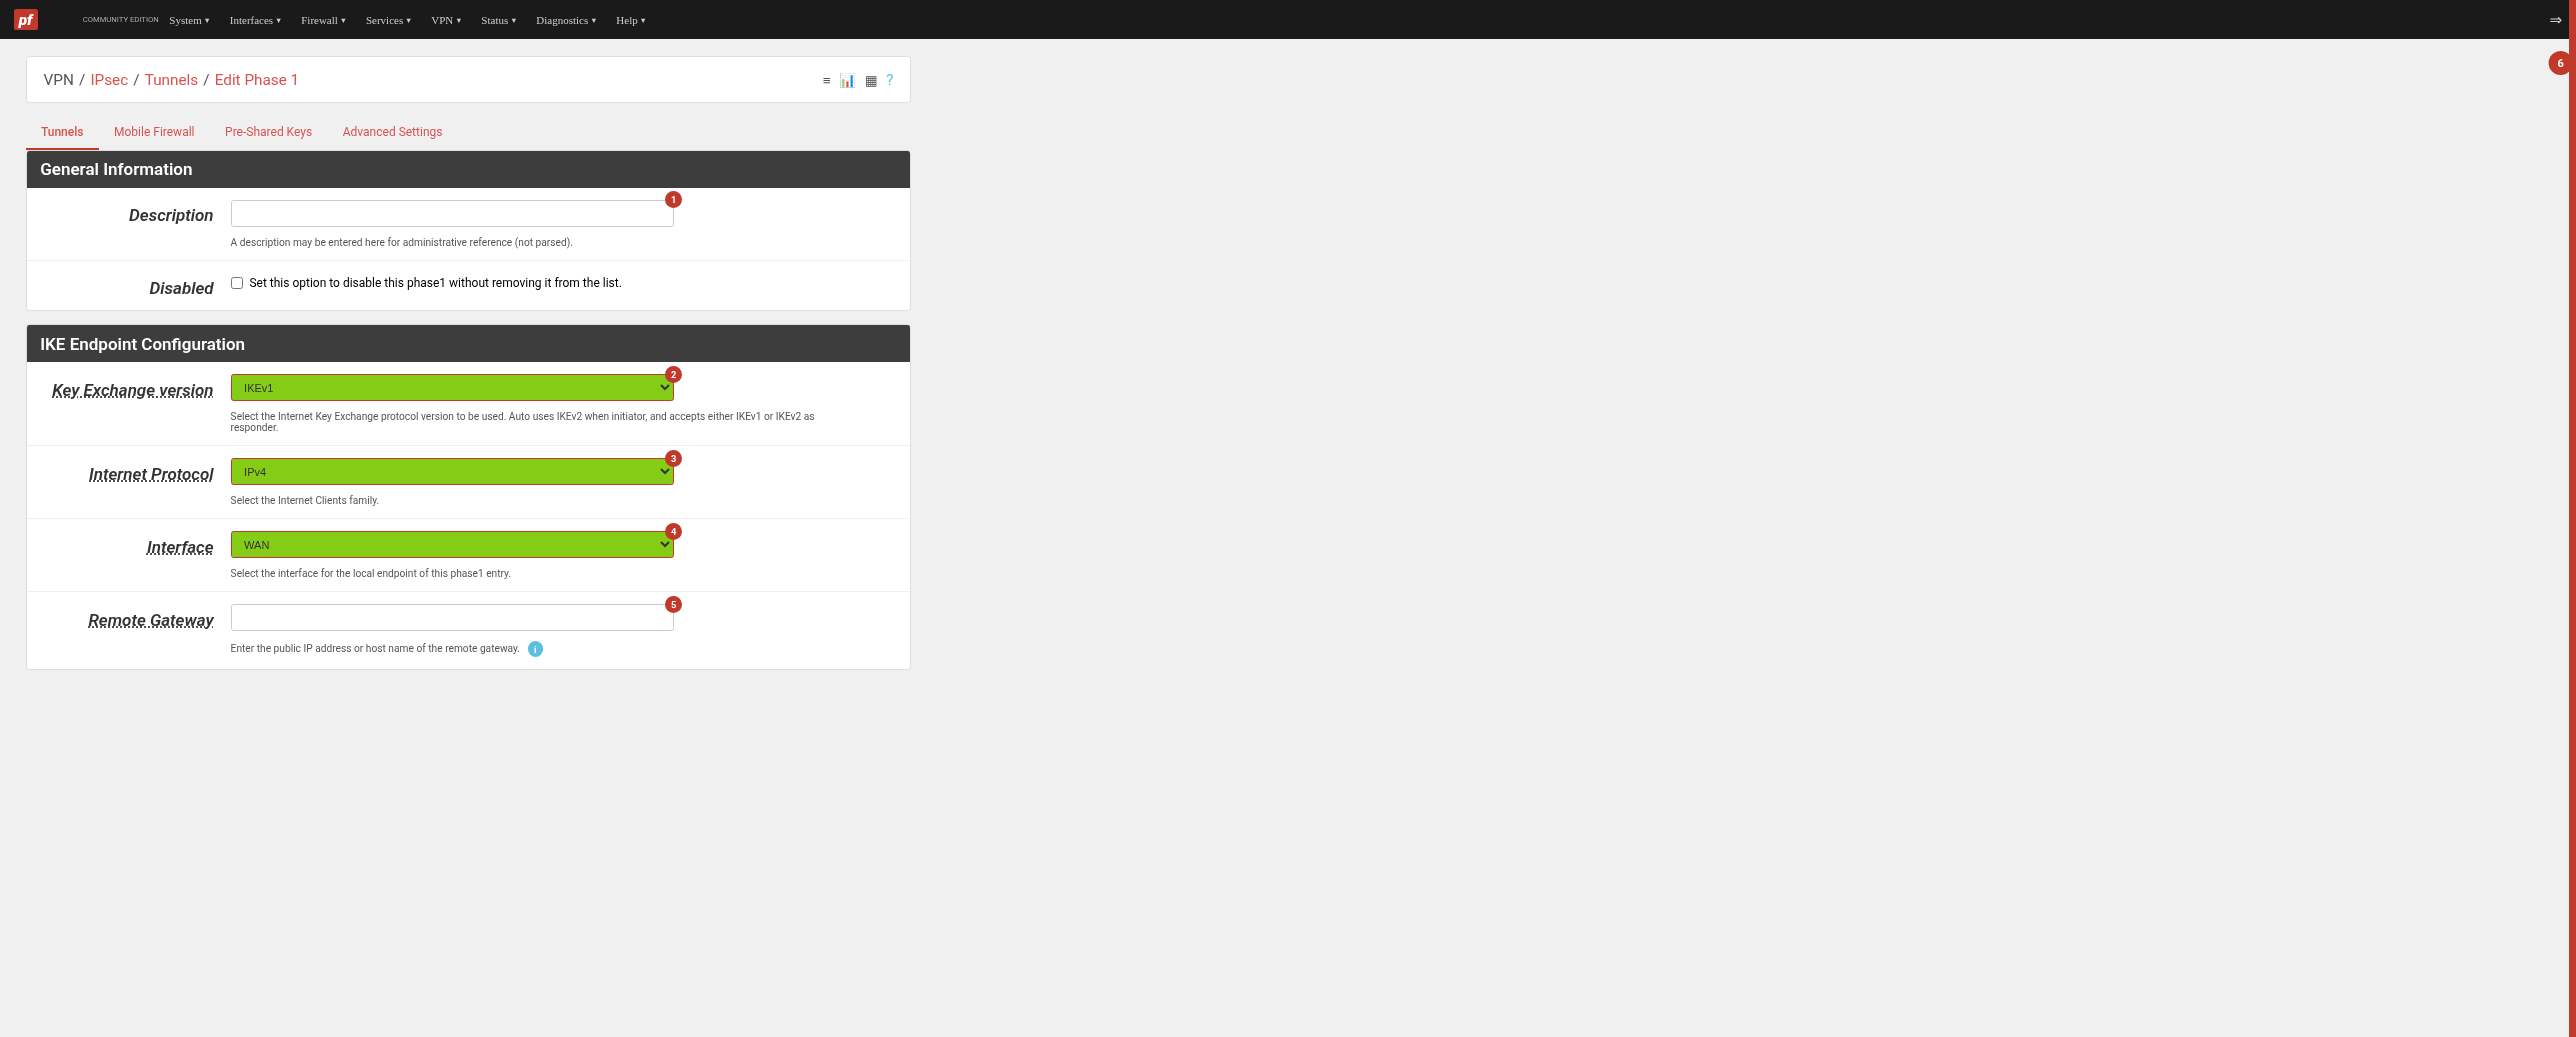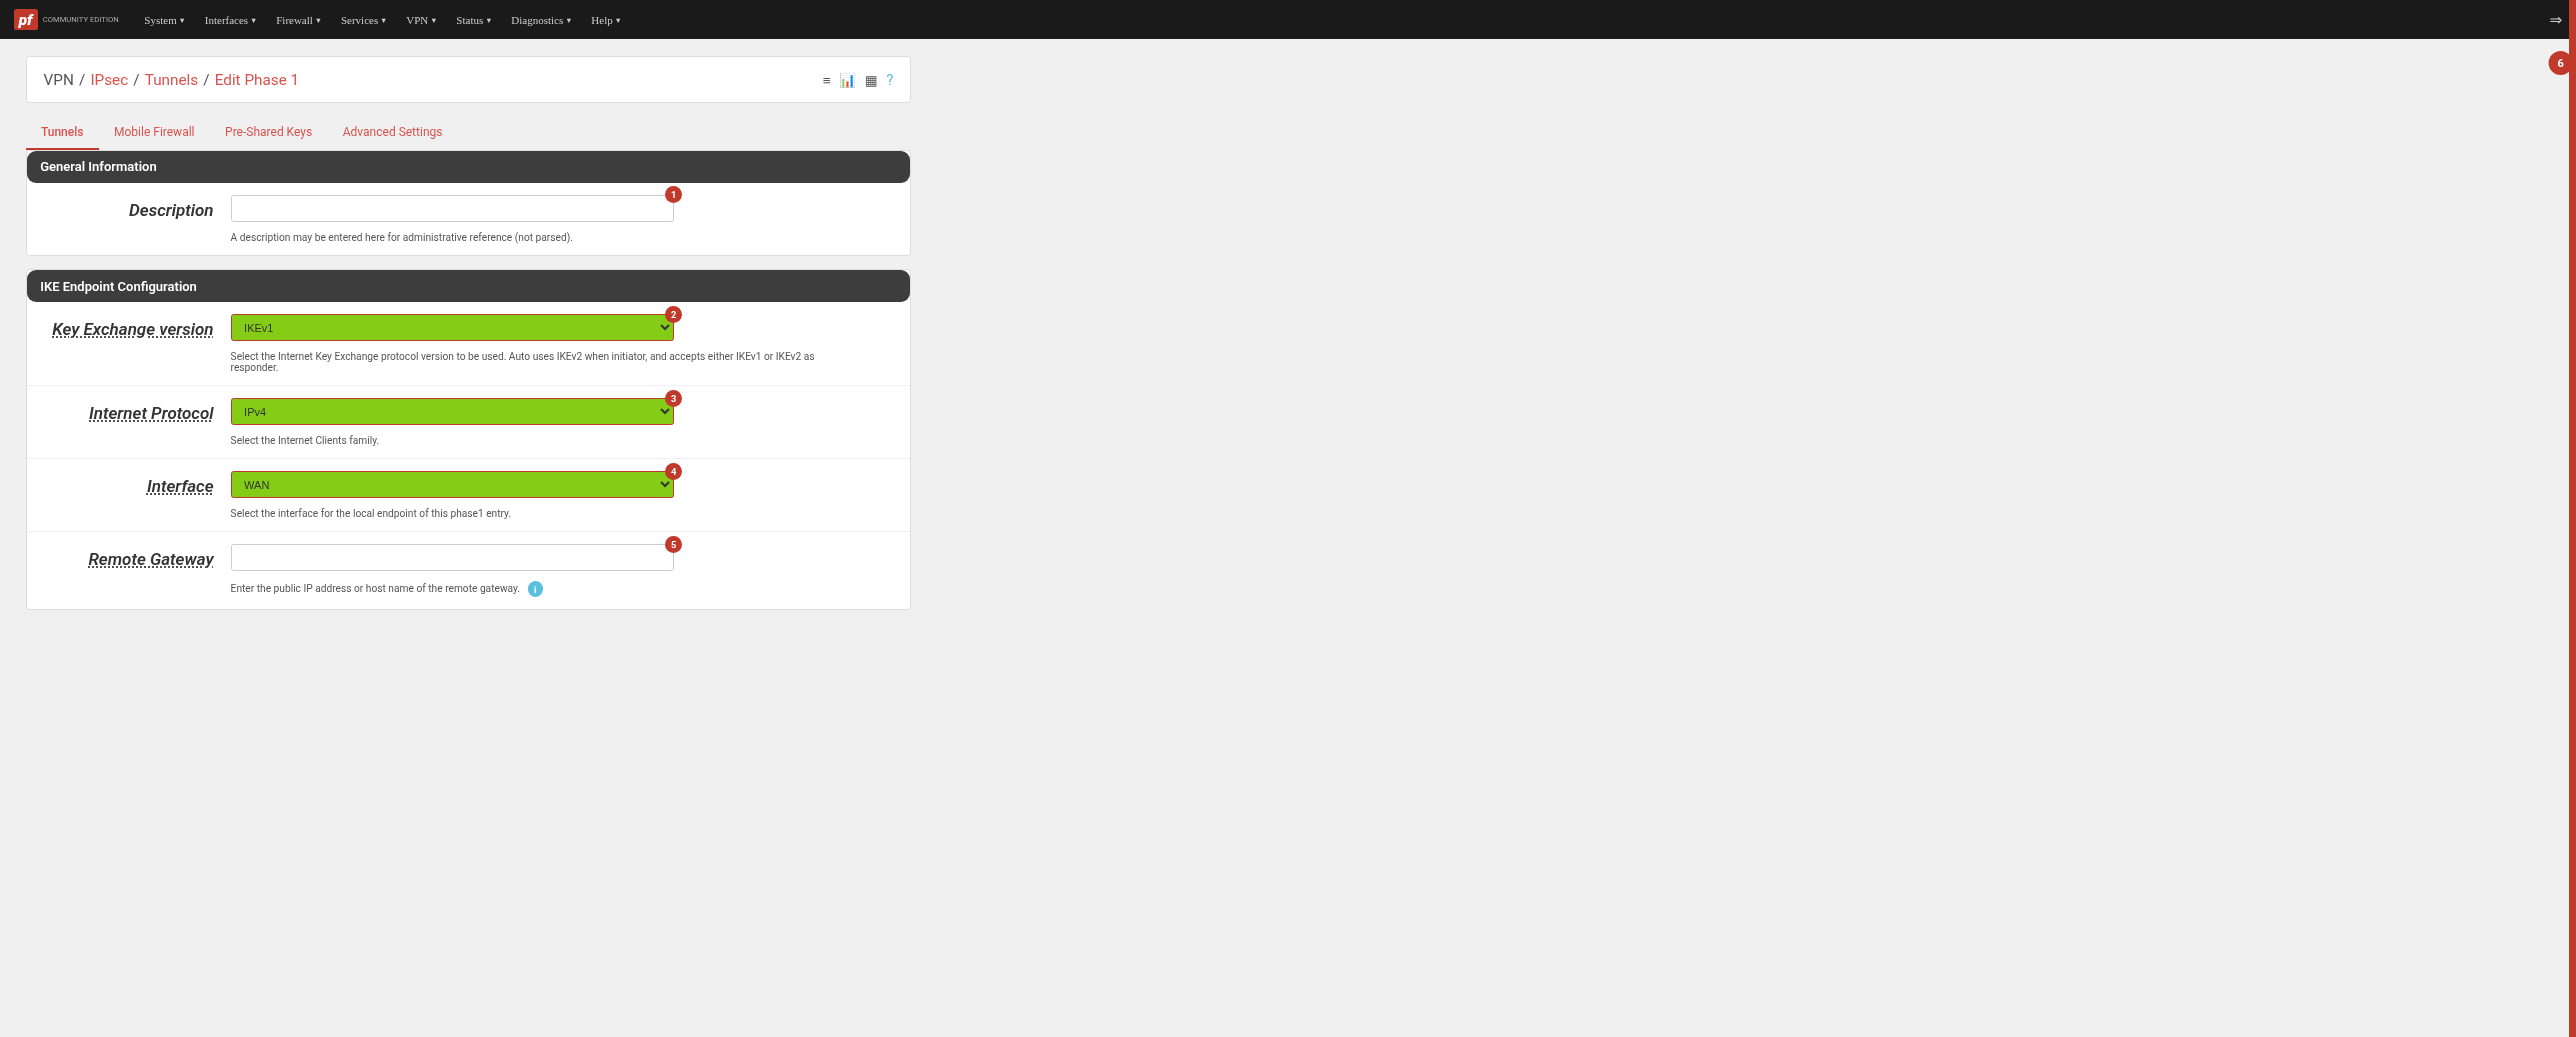--- a/index.html
+++ b/index.html
@@ -10,21 +10,22 @@
       background: #1a1a1a;
       display: flex;
       align-items: center;
       padding: 0 13.6px;
       height: 39px;
       color: #ccc;
     }
     .navbar-brand {
       display: flex;
       align-items: center;
-      margin-right: 17px;
+      margin-right: 2px;
+      gap: 40px;
     }
     .navbar-brand .logo-box {
       background: #c0392b;
       color: white;
       font-weight: 900;
       font-size: 15.3px;
       padding: 1.7px 5.1px;
       border-radius: 2.6px;
       font-style: italic;
       margin-right: 5.1px;
@@ -143,23 +144,22 @@
       background: white;
       border: 0.9px solid #ddd;
       border-radius: 3.4px;
       margin-bottom: 13.6px;
       overflow: hidden;
     }
     .section-header {
       background: #3d3d3d;
       color: white;
       padding: 8.5px 13.6px;
-      font-size: 13px;
+      font-size: 17px;
       font-weight: 600;
-      border-radius: 9px;
     }
     .section-body { padding: 0; }
 
     
     .form-row {
       display: flex;
       align-items: flex-start;
       padding: 12px 17px;
       border-bottom: 0.9px solid #f0f0f0;
     }
@@ -320,20 +320,29 @@
         <div class="form-label">Description</div>
         <div class="form-control-wrap">
           <div class="input-with-badge">
             <input type="text" style="">
             <div class="input-badge">1</div>
           </div>
           <div class="form-hint">A description may be entered here for administrative reference (not parsed).</div>
         </div>
       </div>
 
+      <div class="form-row">
+        <div class="form-label">Disabled</div>
+        <div class="form-control-wrap">
+          <div class="form-check">
+            <input type="checkbox" style="">
+            <span>Set this option to disable this phase1 without removing it from the list.</span>
+          </div>
+        </div>
+      </div>
     </div>
   </div>
 
   <div class="section">
     <div class="section-header">IKE Endpoint Configuration</div>
     <div class="section-body">
 
       <div class="form-row">
         <div class="form-label underline">Key Exchange version</div>
         <div class="form-control-wrap">

